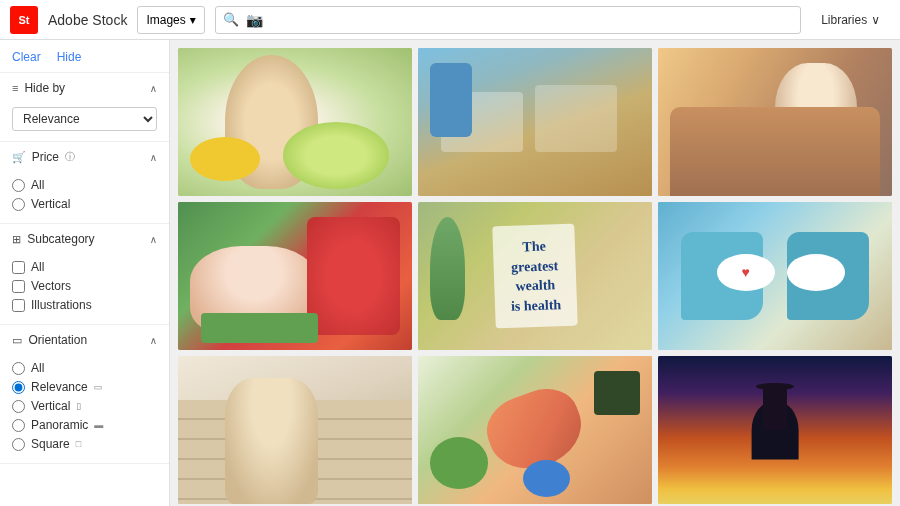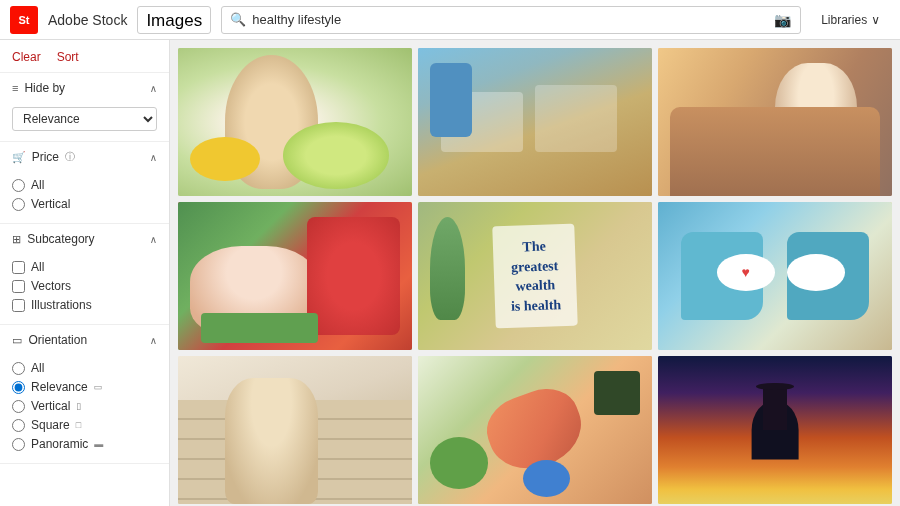--- a/index.html
+++ b/index.html
@@ -12,21 +12,21 @@
     }
     .adobe-logo {
       width: 28px; height: 28px; background: #FA0F00; border-radius: 3px;
       display: flex; align-items: center; justify-content: center;
       color: #fff; font-size: 11px; font-weight: bold; flex-shrink: 0;
     }
     .brand-name { font-size: 14px; color: #333; font-weight: 300; flex-shrink: 0; }
     .dropdown-btn {
       display: flex; align-items: center; gap: 4px; padding: 4px 8px;
       border: 1px solid #ccc; border-radius: 3px; background: #fff; cursor: pointer;
-      font-size: 17px; height: 28px; flex-direction: column;
+      font-size: 12px; height: 28px;
     }
     .search-bar {
       flex: 1; display: flex; align-items: center; border: 1px solid #ccc;
       border-radius: 3px; height: 28px; padding: 0 8px; background: #fff; gap: 6px;
     }
     .search-bar input {
       border: none; outline: none; flex: 1; font-size: 13px; color: #333;
     }
     .camera-icon { color: #888; font-size: 14px; cursor: pointer; }
     .libraries-btn {
@@ -40,21 +40,21 @@
     
     .sidebar {
       width: 170px; background: #fff; border-right: 1px solid #e0e0e0;
       overflow-y: auto; flex-shrink: 0;
     }
     .sidebar-actions {
       display: flex; gap: 16px; padding: 10px 12px 8px;
       border-bottom: 1px solid #eee;
     }
     .sidebar-action-btn {
-      font-size: 12px; color: #b91c1c; cursor: pointer; background: none; border: none;
+      font-size: 12px; color: #3b82f6; cursor: pointer; background: none; border: none;
     }
     .filter-section { border-bottom: 1px solid #eee; }
     .filter-header {
       display: flex; align-items: center; justify-content: space-between;
       padding: 8px 12px; cursor: pointer; font-size: 12px; color: #333;
     }
     .filter-header-left { display: flex; align-items: center; gap: 6px; }
     .filter-body { padding: 4px 12px 10px; }
     .sort-select {
       width: 100%; border: 1px solid #ccc; border-radius: 3px; padding: 3px 6px;
@@ -123,36 +123,35 @@
   <div class="adobe-logo">
     <span>St</span>
   </div>
   <span class="brand-name">Adobe Stock</span>
   <button class="dropdown-btn">
     <span>Images</span>
     <span>▾</span>
   </button>
   <div class="search-bar">
     <span style="color:#888; font-size:13px;">🔍</span>
-    <input type="text" value="healthy lifestyle" style="">
     <span class="camera-icon">📷</span>
   </div>
   <div class="libraries-btn">
     <span>Libraries</span>
     <span>∨</span>
   </div>
 </div>
 
 <div class="main">
 
   <div class="sidebar">
 
     <div class="sidebar-actions">
       <button class="sidebar-action-btn">Clear</button>
-      <button class="sidebar-action-btn">Sort</button>
+      <button class="sidebar-action-btn">Hide</button>
     </div>
 
     <div class="filter-section">
       <div class="filter-header">
         <div class="filter-header-left">
           <span class="filter-icon">≡</span>
           <span>Hide by</span>
         </div>
         <span class="chevron">∧</span>
       </div>
@@ -232,28 +231,28 @@
             <input type="radio" name="orient" value="horizontal" checked="" style="">
             <span>Relevance</span>
             <span style="color:#888; font-size:9px;">▭</span>
           </label>
           <label class="radio-item">
             <input type="radio" name="orient" value="vertical" style="">
             <span>Vertical</span>
             <span style="color:#888; font-size:9px;">▯</span>
           </label>
           <label class="radio-item">
+            <input type="radio" name="orient" value="panoramic" style="">
+            <span>Panoramic</span>
+            <span style="color:#888; font-size:9px;">▬</span>
+          </label>
+          <label class="radio-item">
             <input type="radio" name="orient" value="square" style="">
             <span>Square</span>
             <span style="color:#888; font-size:9px;">□</span>
-          </label>
-          <label class="radio-item">
-            <input type="radio" name="orient" value="panoramic" style="">
-            <span>Panoramic</span>
-            <span style="color:#888; font-size:9px;">▬</span>
           </label>
         </div>
       </div>
     </div>
 
   </div>
 
   <div class="content">
     <div class="image-grid">
 

